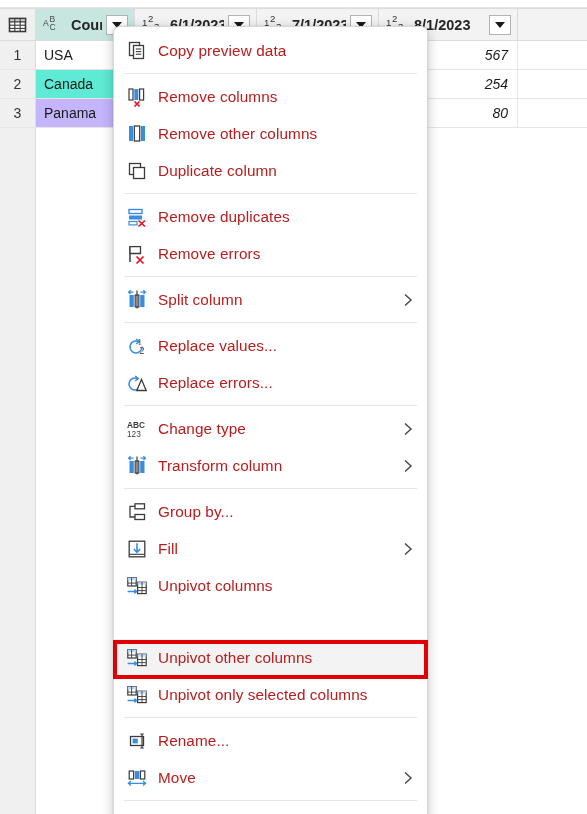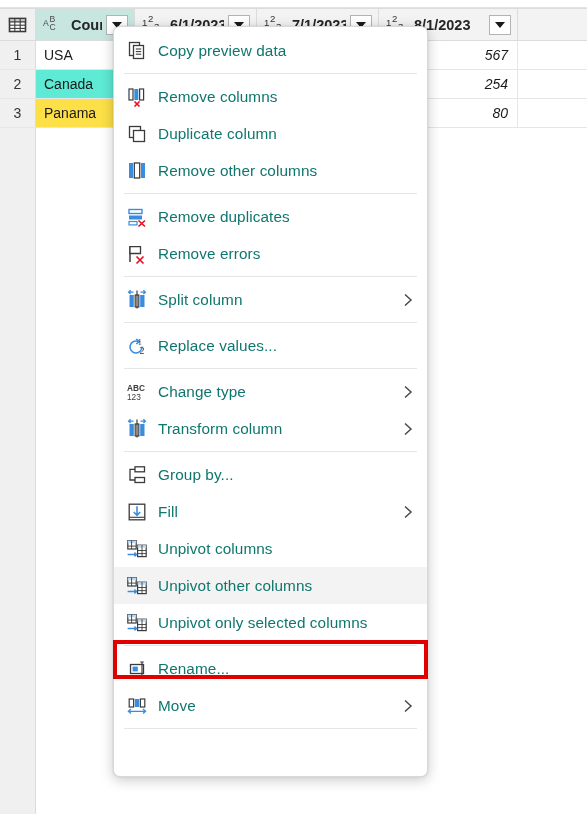--- a/index.html
+++ b/index.html
@@ -170,39 +170,40 @@
     width: 28px; height: 24px;
     display: flex;
     align-items: center;
     justify-content: center;
     margin-right: 7px;
   }
   .mi-icon.blank { }
   .mi-label {
     flex: 1 1 auto;
     font-size: 15.3px;
-    color: #0f766e;
+    color: #b91c1c;
     white-space: nowrap;
     letter-spacing: 0.1px;
   }
   .mi-chev {
     flex: 0 0 auto;
     width: 16px; height: 16px;
     margin-right: 3px;
     display: flex;
     align-items: center;
     justify-content: center;
   }
   .mi-sep {
     height: 1px;
     background: #e6e6e6;
     margin: 4px 10px 4px 10px;
   }
   .mi.highlighted {
     background: #f3f3f3;
+    margin-top: 35px;
   }
   
   #red-box {
     position: absolute;
     left: 113px;
     top: 570px;
     width: 315px;
     height: 38px;
     border: 4px solid #e00000;
     box-sizing: border-box;
@@ -283,21 +284,21 @@
       </div>
       <div class="data-row" style="top: 70px;">
         <div class="gutter-cell">2</div>
         <div class="data-cell text" style="width: 99px; flex: 0 0 99px; background: #5eead4;">Canada</div>
         <div class="data-cell num" style="width: 122px; flex: 0 0 122px;">400</div>
         <div class="data-cell num" style="width: 122px; flex: 0 0 122px;">121</div>
         <div class="data-cell num" style="width: 139px; flex: 0 0 139px;">254</div>
       </div>
       <div class="data-row" style="top: 99px;">
         <div class="gutter-cell">3</div>
-        <div class="data-cell text" style="width: 99px; flex: 0 0 99px; background: #fde047;">Panama</div>
+        <div class="data-cell text" style="width: 99px; flex: 0 0 99px; background: #c4b5fd;">Panama</div>
         <div class="data-cell num" style="width: 122px; flex: 0 0 122px;">300</div>
         <div class="data-cell num" style="width: 122px; flex: 0 0 122px;">240</div>
         <div class="data-cell num" style="width: 139px; flex: 0 0 139px;">80</div>
       </div>
     </div>
 
   <div class="below-rows">
     <div class="below-gutter"></div>
     <div class="below-body"></div>
   </div>
@@ -324,35 +325,35 @@
           <rect x="8.3" y="3" width="4" height="11" fill="#3a8dde"></rect>
           <rect x="13.6" y="3" width="4" height="11" fill="#fff" stroke="#3b3b3b" stroke-width="1.2"></rect>
           <path d="M8.5 15.5 L13.5 20.5 M13.5 15.5 L8.5 20.5" stroke="#e81123" stroke-width="1.7"></path>
         </svg>
       </span>
       <span class="mi-label">Remove columns</span>
     </div>
     <div class="mi">
       <span class="mi-icon">
         <svg width="22" height="22" viewBox="0 0 22 22">
-          <rect x="3.5" y="3.5" width="11" height="11" fill="#fff" stroke="#3b3b3b" stroke-width="1.3"></rect>
-          <rect x="7.5" y="7.5" width="11" height="11" fill="#fff" stroke="#3b3b3b" stroke-width="1.3"></rect>
-        </svg>
-      </span>
-      <span class="mi-label">Duplicate column</span>
-    </div>
-    <div class="mi">
-      <span class="mi-icon">
-        <svg width="22" height="22" viewBox="0 0 22 22">
           <rect x="3" y="3" width="4" height="15" fill="#3a8dde"></rect>
           <rect x="8.3" y="3" width="5.4" height="15" fill="#fff" stroke="#3b3b3b" stroke-width="1.3"></rect>
           <rect x="15" y="3" width="4" height="15" fill="#3a8dde"></rect>
         </svg>
       </span>
       <span class="mi-label">Remove other columns</span>
+    </div>
+    <div class="mi">
+      <span class="mi-icon">
+        <svg width="22" height="22" viewBox="0 0 22 22">
+          <rect x="3.5" y="3.5" width="11" height="11" fill="#fff" stroke="#3b3b3b" stroke-width="1.3"></rect>
+          <rect x="7.5" y="7.5" width="11" height="11" fill="#fff" stroke="#3b3b3b" stroke-width="1.3"></rect>
+        </svg>
+      </span>
+      <span class="mi-label">Duplicate column</span>
     </div>
     <div class="mi-sep"></div>
     <div class="mi">
       <span class="mi-icon">
         <svg width="22" height="22" viewBox="0 0 22 22">
           <rect x="3" y="3.5" width="13" height="4" fill="#fff" stroke="#3a8dde" stroke-width="1.4"></rect>
           <rect x="3" y="9.5" width="13" height="4" fill="#3a8dde"></rect>
           <rect x="3" y="15.5" width="8" height="3.4" fill="#fff" stroke="#3a8dde" stroke-width="1.2"></rect>
           <path d="M12.5 14.5 L19 20.5 M19 14.5 L12.5 20.5" stroke="#e81123" stroke-width="1.7"></path>
         </svg>
@@ -392,20 +393,30 @@
     <div class="mi">
       <span class="mi-icon">
         <svg width="22" height="22" viewBox="0 0 22 22">
           <path d="M12.5 6.5 A6 6 0 1 0 16 11.6" stroke="#3a8dde" stroke-width="1.6" fill="none"></path>
           <path d="M10.2 4 L13.2 6.5 L10.2 9" stroke="#3a8dde" stroke-width="1.6" fill="none"></path>
           <text x="11.5" y="9.5" font-family="Liberation Serif, serif" font-size="9" fill="#3b3b3b">1</text>
           <text x="13.5" y="19" font-family="Liberation Serif, serif" font-size="10" fill="#3b3b3b">2</text>
         </svg>
       </span>
       <span class="mi-label">Replace values...</span>
+    </div>
+    <div class="mi">
+      <span class="mi-icon">
+        <svg width="22" height="22" viewBox="0 0 22 22">
+          <path d="M11.5 6.5 A6 6 0 1 0 15 11.6" stroke="#3a8dde" stroke-width="1.6" fill="none"></path>
+          <path d="M9.2 4 L12.2 6.5 L9.2 9" stroke="#3a8dde" stroke-width="1.6" fill="none"></path>
+          <path d="M15.5 7.5 L20.2 18.5 L10.8 18.5 Z" fill="#fff" stroke="#3b3b3b" stroke-width="1.3"></path>
+        </svg>
+      </span>
+      <span class="mi-label">Replace errors...</span>
     </div>
     <div class="mi-sep"></div>
     <div class="mi">
       <span class="mi-icon">
         <svg width="24" height="22" viewBox="0 0 22 22">
           <text x="1" y="9.5" font-family="Liberation Sans, sans-serif" font-size="8.3" font-weight="600" fill="#3b3b3b">ABC</text>
           <text x="1" y="19" font-family="Liberation Sans, sans-serif" font-size="8.3" fill="#3b3b3b">123</text>
         </svg>
       </span>
       <span class="mi-label">Change type</span>

